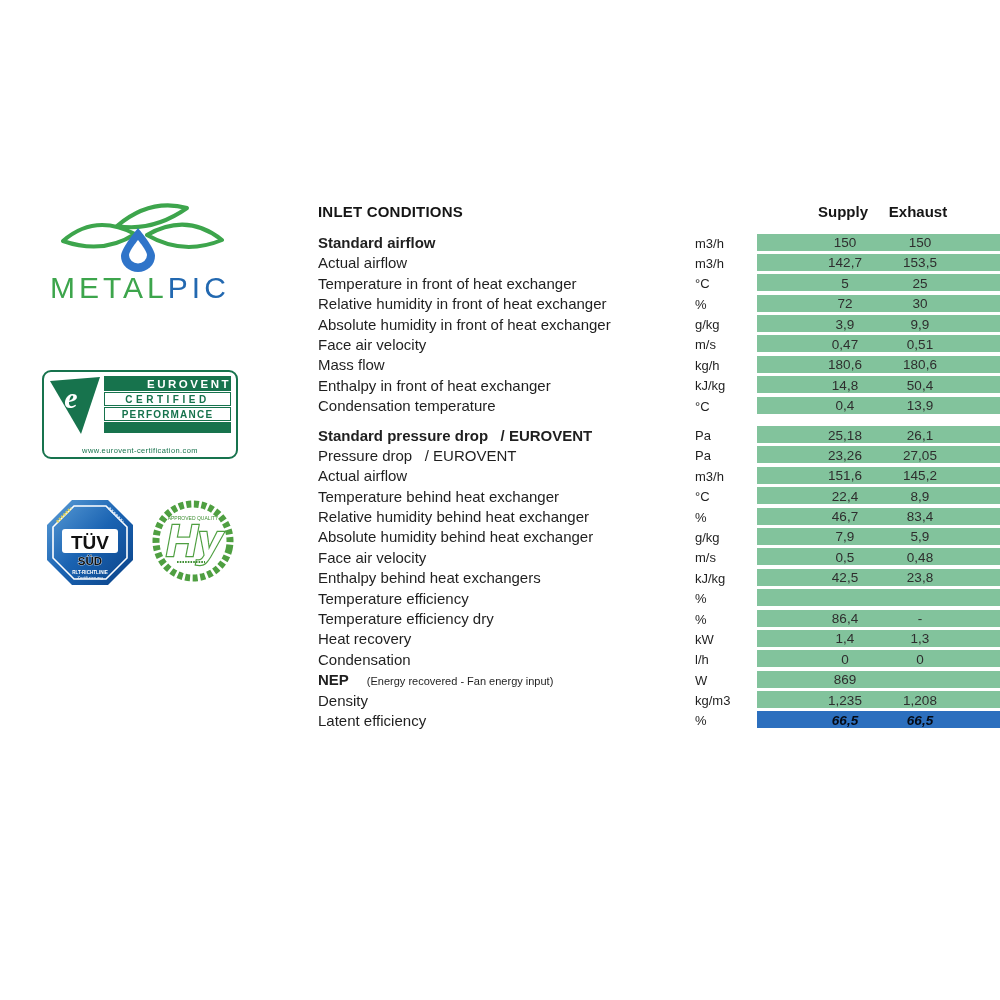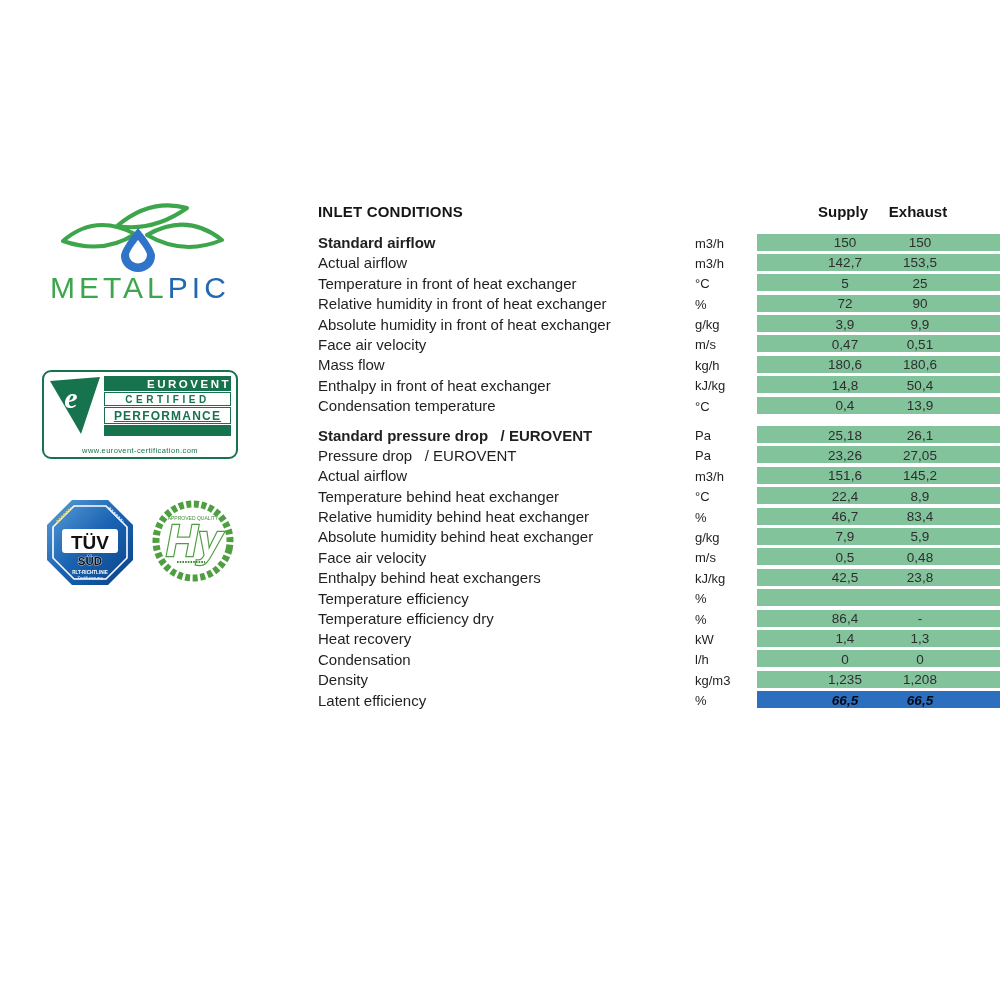--- a/index.html
+++ b/index.html
@@ -12,21 +12,21 @@
   .metalpic-text{position:absolute;left:50px;top:271px;font-size:30px;letter-spacing:4px;white-space:nowrap;}
   .metalpic-text .metal{color:var(--mp-green);}
   .metalpic-text .pic{color:var(--mp-blue);}
 
   .ev{left:42px;top:370px;width:182px;background:#fff;border:2px solid var(--ev-green);border-radius:9px;padding:4px 5px 2px 5px;}
   .ev-top{display:flex;align-items:flex-start;}
   .ev-rows{flex:1;margin-left:3px;}
   .ev-row1{background:var(--ev-green);color:#fff;font-weight:bold;font-size:11.5px;letter-spacing:2.5px;text-align:right;padding:1.5px 0;}
   .ev-row2,.ev-row3{border:1.5px solid var(--ev-green);color:var(--ev-green);font-weight:bold;text-align:center;margin-top:1px;}
   .ev-row2{font-size:10px;letter-spacing:3.5px;padding:0.5px 0;}
-  .ev-row3{font-size:12px;letter-spacing:1.2px;padding:0.5px 0;text-decoration:underline;}
+  .ev-row3{font-size:10px;letter-spacing:1.2px;padding:0.5px 0;}
   .ev-row4{background:var(--ev-green);height:11px;margin-top:1px;}
   .ev-url{color:var(--ev-green);font-size:7.5px;text-align:center;letter-spacing:0.4px;margin-top:10px;white-space:nowrap;}
 
   
   .content{position:absolute;left:318px;top:203px;width:672px;}
   .section-head{position:relative;height:22px;}
   .section-title{font-size:15px;font-weight:bold;color:#151515;letter-spacing:0.2px;}
   .col-hdr{position:absolute;top:0;transform:translateX(-50%);font-size:15px;font-weight:bold;color:#151515;}
   .col-hdr.supply{left:525px;}
   .col-hdr.exhaust{left:600px;}
@@ -140,21 +140,21 @@
         <div class="bar">
           <span class="val supply">5</span>
           <span class="val exhaust">25</span>
         </div>
       </div>
       <div class="trow">
         <span class="lbl">Relative humidity in front of heat exchanger</span>
         <span class="unit">%</span>
         <div class="bar">
           <span class="val supply">72</span>
-          <span class="val exhaust">90</span>
+          <span class="val exhaust">30</span>
         </div>
       </div>
       <div class="trow">
         <span class="lbl">Absolute humidity in front of heat exchanger</span>
         <span class="unit">g/kg</span>
         <div class="bar">
           <span class="val supply">3,9</span>
           <span class="val exhaust">9,9</span>
         </div>
       </div>
@@ -283,20 +283,28 @@
       </div>
       <div class="trow">
         <span class="lbl">Condensation</span>
         <span class="unit">l/h</span>
         <div class="bar">
           <span class="val supply">0</span>
           <span class="val exhaust">0</span>
         </div>
       </div>
       <div class="trow">
+        <span class="lbl b">NEP<span class="note">(Energy recovered - Fan energy input)</span></span>
+        <span class="unit">W</span>
+        <div class="bar">
+          <span class="val supply">869</span>
+          <span class="val exhaust"></span>
+        </div>
+      </div>
+      <div class="trow">
         <span class="lbl">Density</span>
         <span class="unit">kg/m3</span>
         <div class="bar">
           <span class="val supply">1,235</span>
           <span class="val exhaust">1,208</span>
         </div>
       </div>
       <div class="trow highlight">
         <span class="lbl">Latent efficiency</span>
         <span class="unit">%</span>

